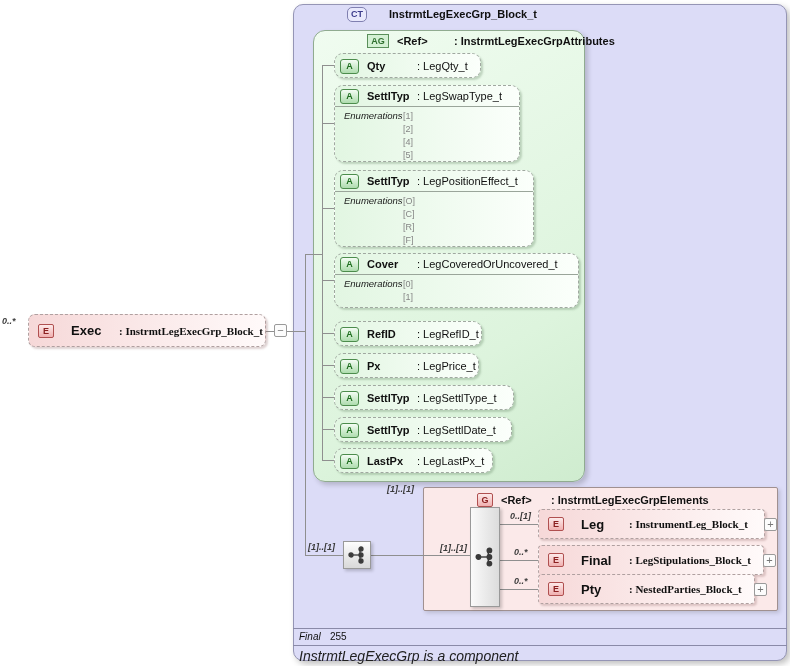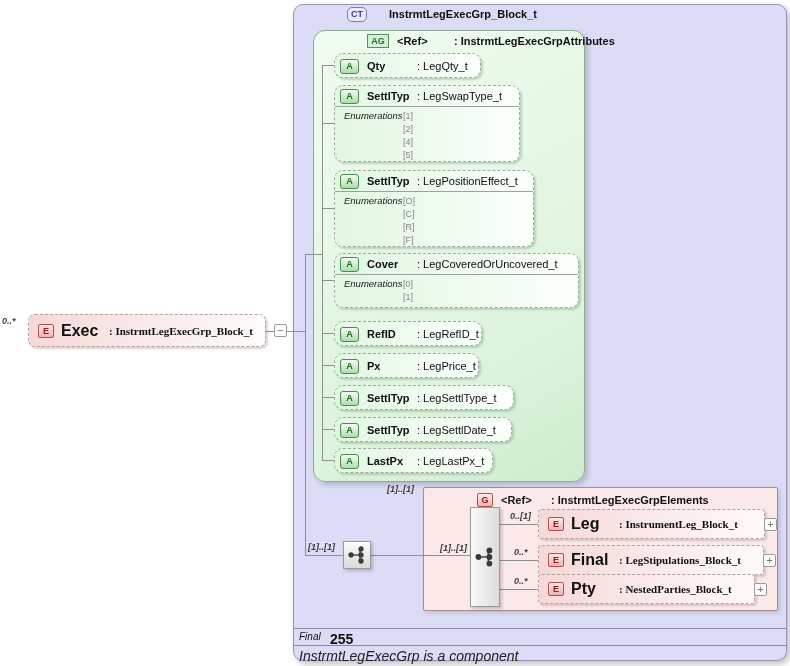--- a/index.html
+++ b/index.html
@@ -40,21 +40,21 @@
   .attr-head .nm { font-size:11px; font-weight:bold; color:#101010; margin-left:8px; min-width:50px; }
   .attr-head .tp { font-size:11px; font-weight:normal; color:#101010; }
   .enum-sec { border-top:1px solid #9aa59a; display:flex; padding:3px 0 2px 0; }
   .enum-label { font-size:9.5px; font-style:italic; color:#1a1a1a; margin-left:9px; width:59px; flex:none; }
   .enum-vals div { font-size:9px; color:#858585; line-height:13px; }
 
   
   .elem { position:absolute; border:1px dashed #b0a0a0; border-radius:4px;
           background:linear-gradient(90deg,#f6d8d8,#fffafa); box-shadow:2px 2px 2px rgba(150,110,110,.3);
           display:flex; align-items:center; padding-left:9px; white-space:nowrap; }
-  .elem .nm { font-size:16px; font-weight:bold; color:#101010; margin-left:7px; min-width:48px; }
+  .elem .nm { font-size:13px; font-weight:bold; color:#101010; margin-left:17px; min-width:48px; }
   .elem .tp { font-size:11px; font-weight:bold; color:#101010;font-family:Liberation Serif, serif; }
 
   
   .hl { position:absolute; height:1px; background:#8f8f8f; }
   .vl { position:absolute; width:1px;  background:#8f8f8f; }
 
   
   .card { position:absolute; font-size:9px; font-weight:bold; font-style:italic; color:#3a3a3a; white-space:nowrap; }
 
   
@@ -63,21 +63,21 @@
         line-height:11px; border-radius:2px; }
 
   
   .seq-icon { position:absolute; background:linear-gradient(#fdfdfd,#d9d9d9); border:1px solid #999;
               box-shadow:2px 2px 3px rgba(0,0,0,.2); display:flex; align-items:center; justify-content:center; }
   .seq-bar  { position:absolute; background:linear-gradient(90deg,#fafafa,#dcdcdc); border:1px solid #999;
               box-shadow:2px 2px 3px rgba(0,0,0,.2); display:flex; align-items:center; justify-content:center; }
 
   
   .final-lbl { position:absolute; font-size:10px; font-style:italic; color:#101010; }
-  .final-val { position:absolute; font-size:14px; font-weight:bold; color:#101010; }
+  .final-val { position:absolute; font-size:10px; font-weight:normal; color:#101010; }
   .note      { position:absolute; font-size:14px; font-style:italic; color:#202020; }
 </style>
 </head>
 <body>
 
 <div id="canvas">
 
   <div class="ct-box" style="left:293px;top:4px;width:494px;height:657px"></div>
   <div class="ag-box" style="left:313px;top:30px;width:272px;height:452px"></div>
   <div class="g-box" style="left:423px;top:487px;width:355px;height:124px"></div>

